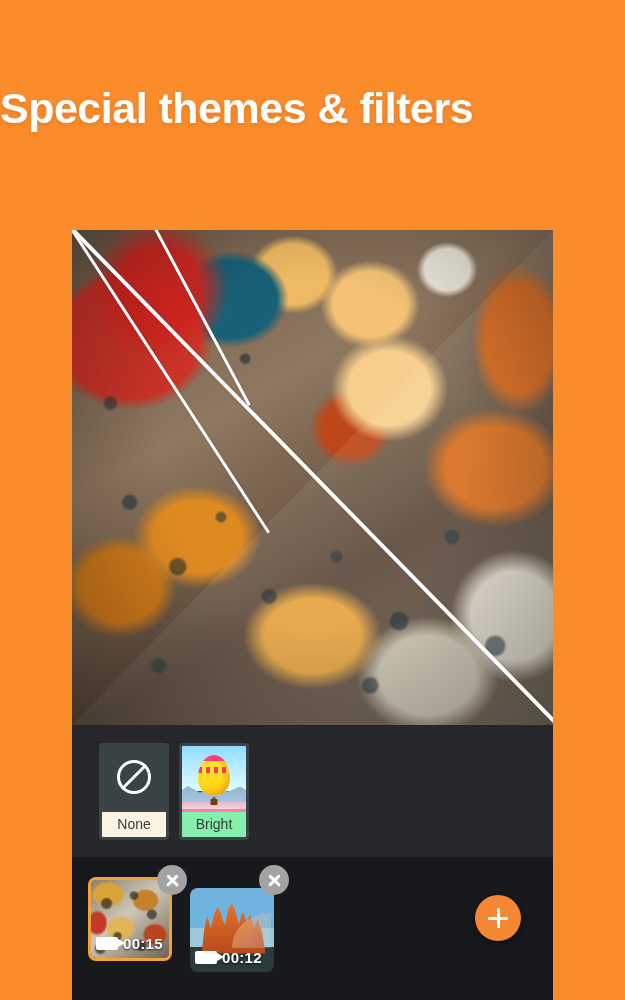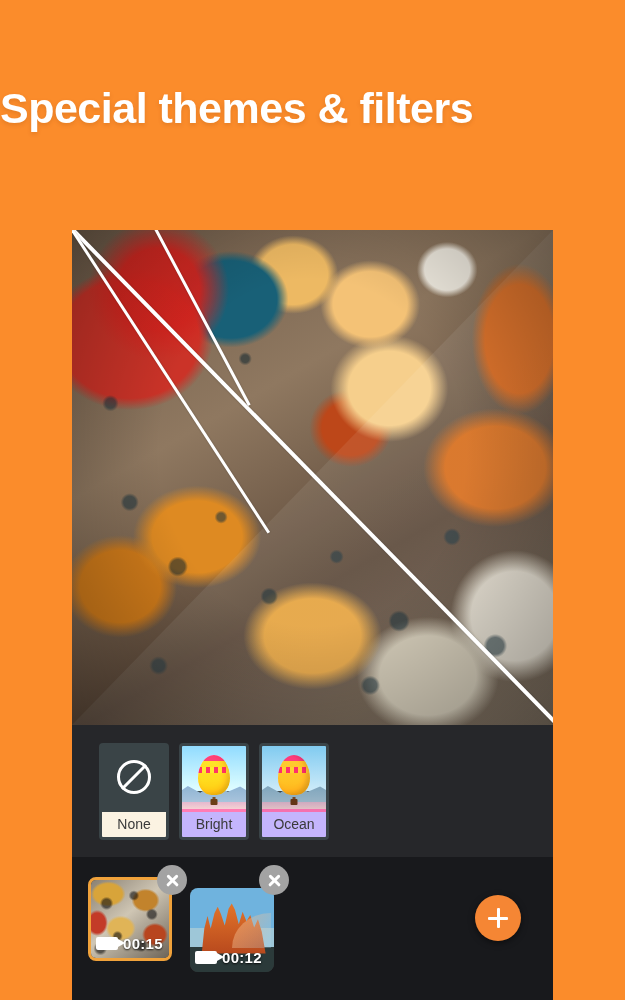--- a/index.html
+++ b/index.html
@@ -125,21 +125,21 @@
     background:#3a4448;
     flex:0 0 auto;
     border:3px solid rgba(0,0,0,0);
   }
   .filter-card.selected { border-color:#F4511E; }
   .fc-thumb { position:absolute; left:0; top:0; right:0; height:72px; overflow:hidden; }
   .fc-label {
     position:absolute; left:0; right:0; bottom:0; height:25px;
     line-height:25px; text-align:center;
     font-size:14px; color:#3a3a3a;
-    background:#c4b5fd;
+    background:#86efac;
   }
   .filter-card.none-card { background:#3A4447; }
   .filter-card.none-card .fc-label { background:#FBF3E2; }
   .no-sign {
     position:absolute; left:50%; top:31px;
     transform:translate(-50%,-50%);
     width:34px; height:34px;
     border:3px solid #ffffff;
     border-radius:50%;
   }
@@ -338,32 +338,20 @@
             <div class="flowers"></div>
             <div class="balloon"></div>
           </div>
         </div>
         <div class="fc-label">Bright</div>
       </div>
 
 
 
 
-      <div class="filter-card f-ocean">
-        <div class="fc-thumb">
-          <div class="scene">
-            <div class="sky"></div>
-            <div class="mtn"></div>
-            <div class="field"></div>
-            <div class="flowers"></div>
-            <div class="balloon"></div>
-          </div>
-        </div>
-        <div class="fc-label">Ocean</div>
-      </div>
 
     </div>
   </div>
 
   <div class="timeline">
 
     <div class="clip clip-1 selected">
       <div class="clip-art art-graffiti"></div>
       <div class="clip-meta">
         <span class="cam-icon"></span>

